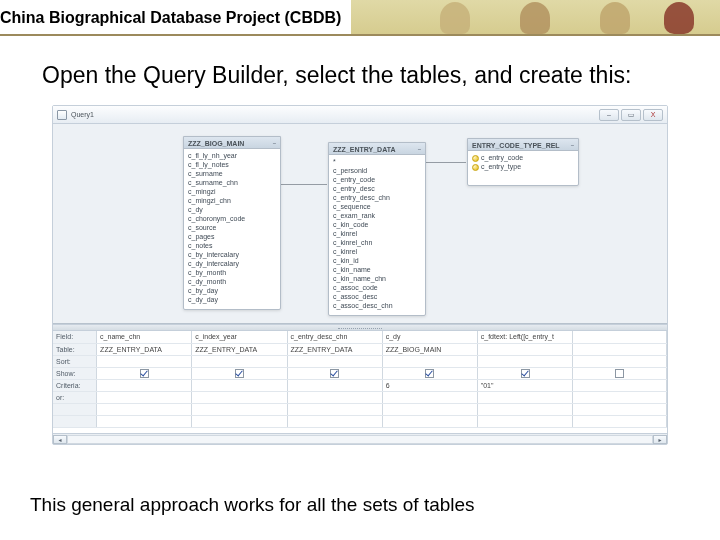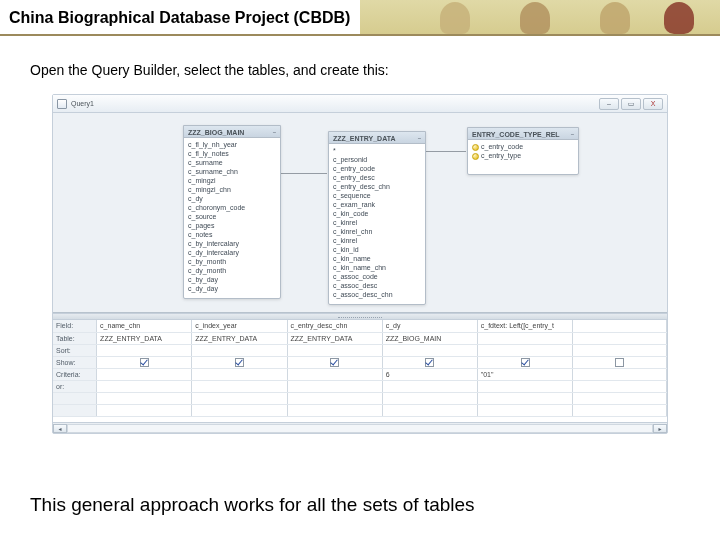--- a/index.html
+++ b/index.html
@@ -18,21 +18,21 @@
     width: 100%;
     height: 36px;
     background: linear-gradient(180deg,#e0d9a6 0%, #d6cc8f 100%);
     border-bottom: 2px solid #9c8a5c;
     overflow: hidden;
   }
   .header-title {
     position: absolute;
     left: 0; top: 0; bottom: 0;
     background: #fff;
-    padding: 7px 10px 6px 9px;
+    padding: 7px 10px 6px 0;
     font-size: 16px;
     font-weight: bold;
     display: flex;
     align-items: center;
     white-space: nowrap;
   }
   .header-art {
     position: absolute;
     right: 0; top: 0; bottom: 0;
     width: 320px;
@@ -40,22 +40,22 @@
   .figure {
     position: absolute;
     bottom: 0;
     width: 30px;
     height: 32px;
     border-radius: 50% 50% 8px 8px;
     background: #baa26a;
     opacity: 0.85;
   }
   .intro {
-    padding: 26px 30px 10px 30px;
-    font-size: 14px;
+    padding: 26px 30px 10px 42px;
+    font-size: 23px;
   }
   .query-window {
     margin: 6px 52px 0 52px;
     width: 616px;
     height: 340px;
     border: 1px solid #c5cfda;
     border-radius: 2px;
     background: #f1f4f8;
     position: relative;
     font-size: 7px;

